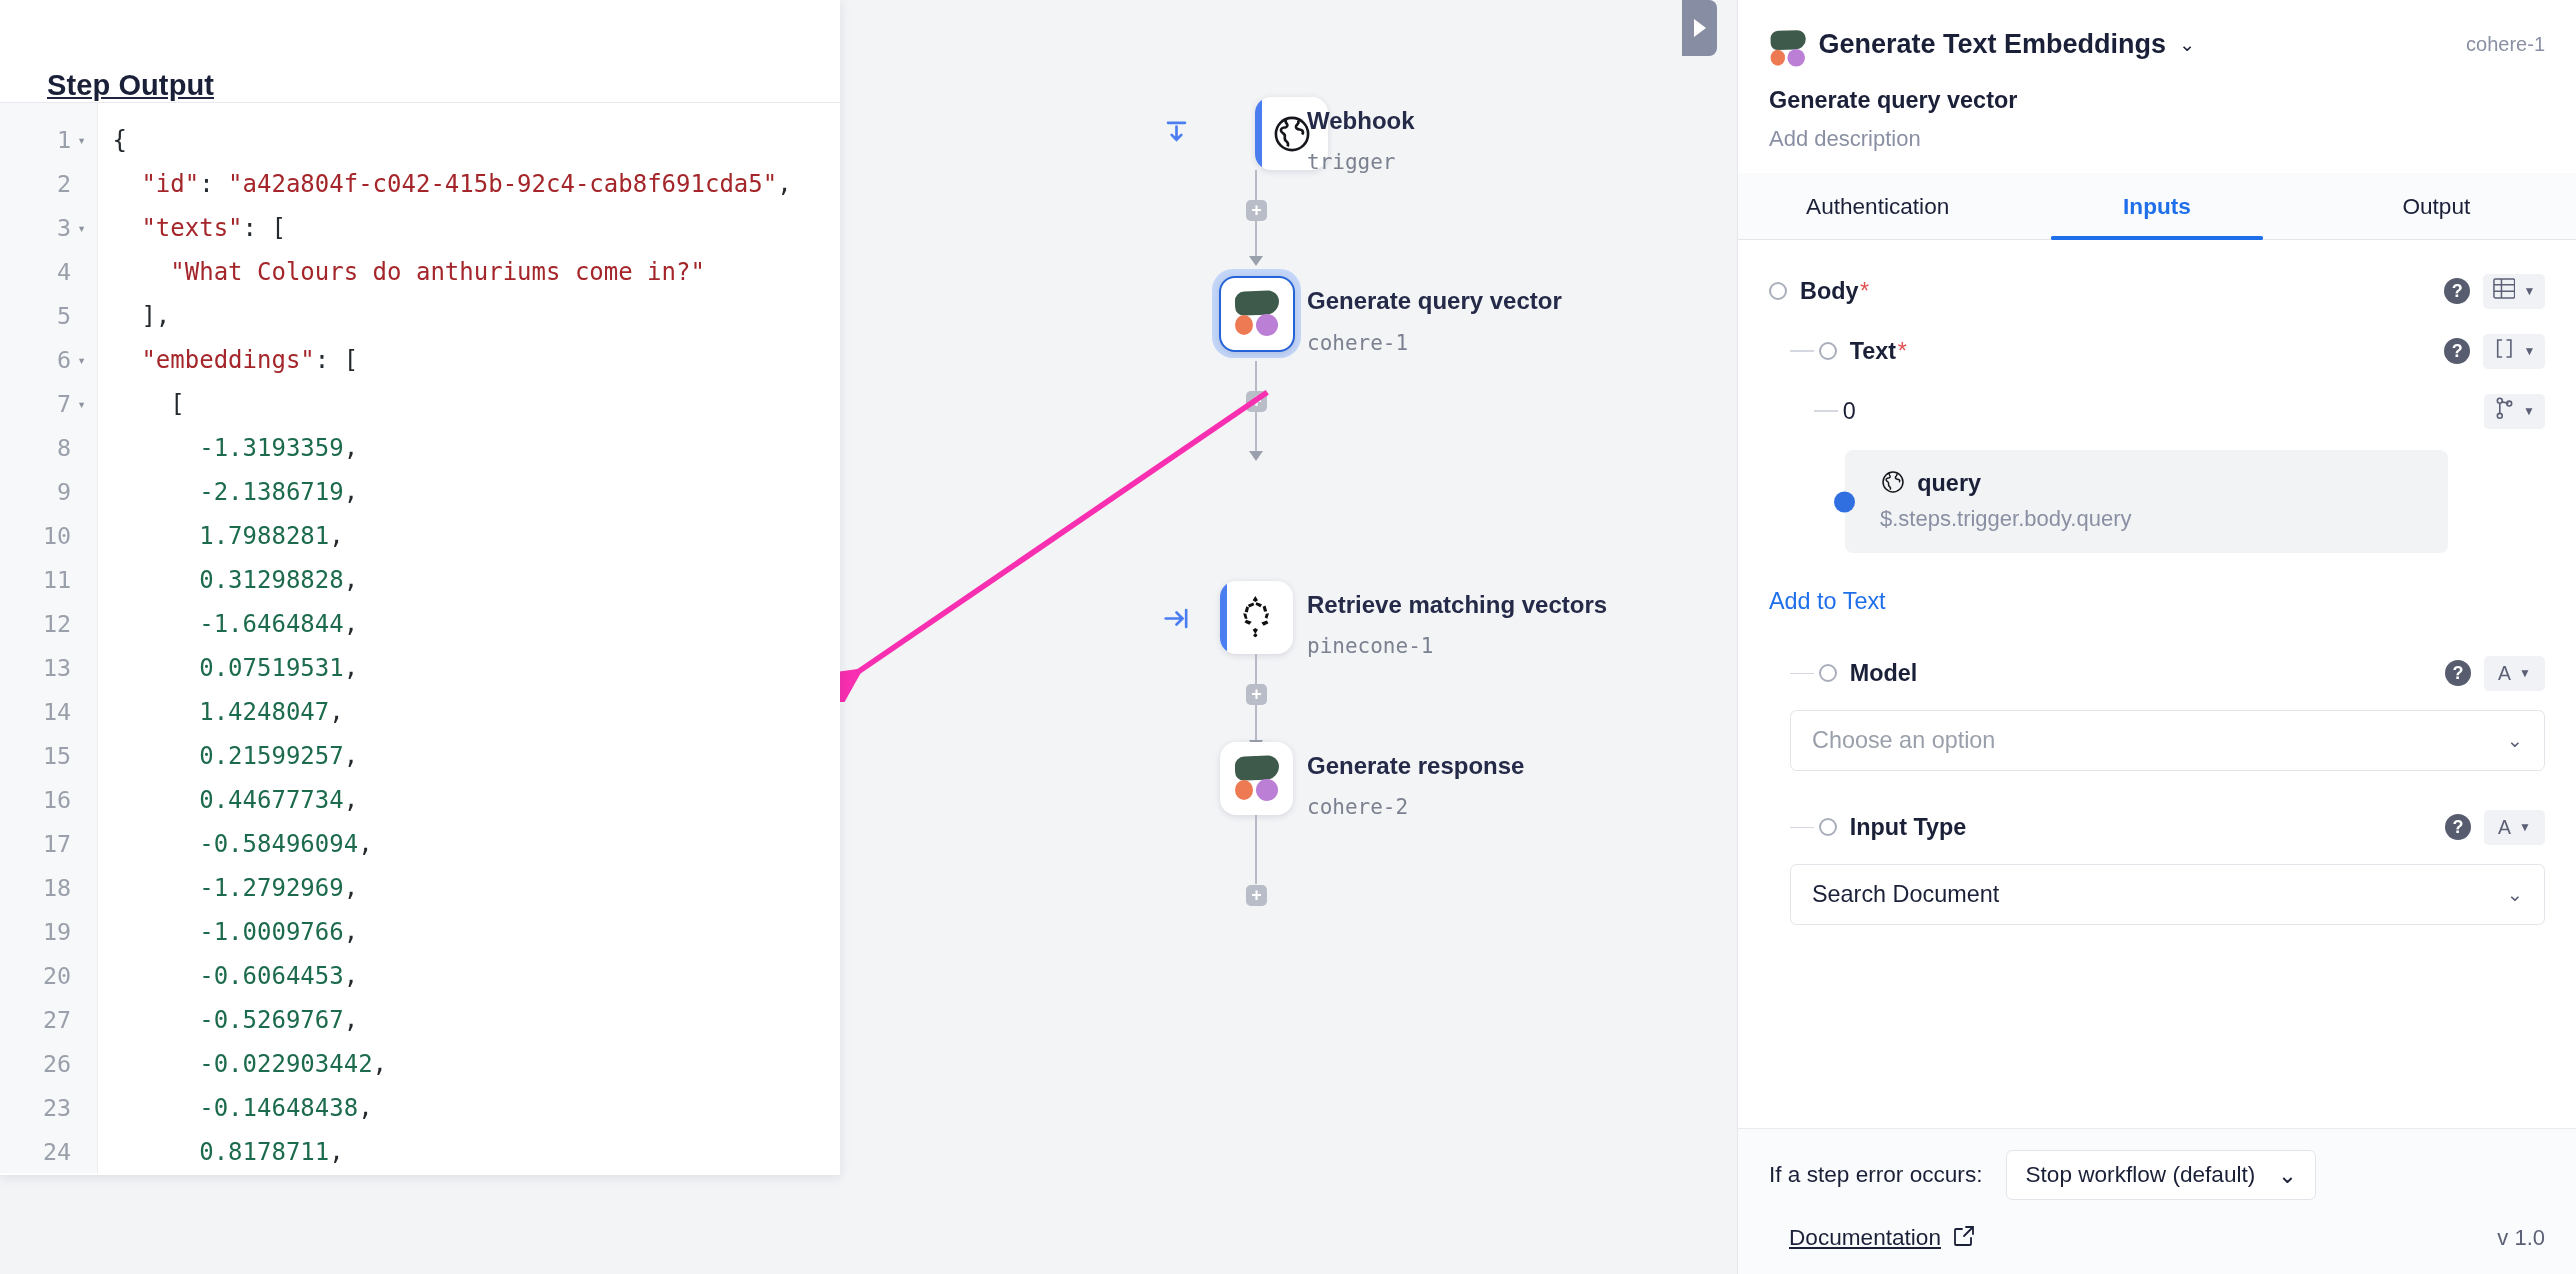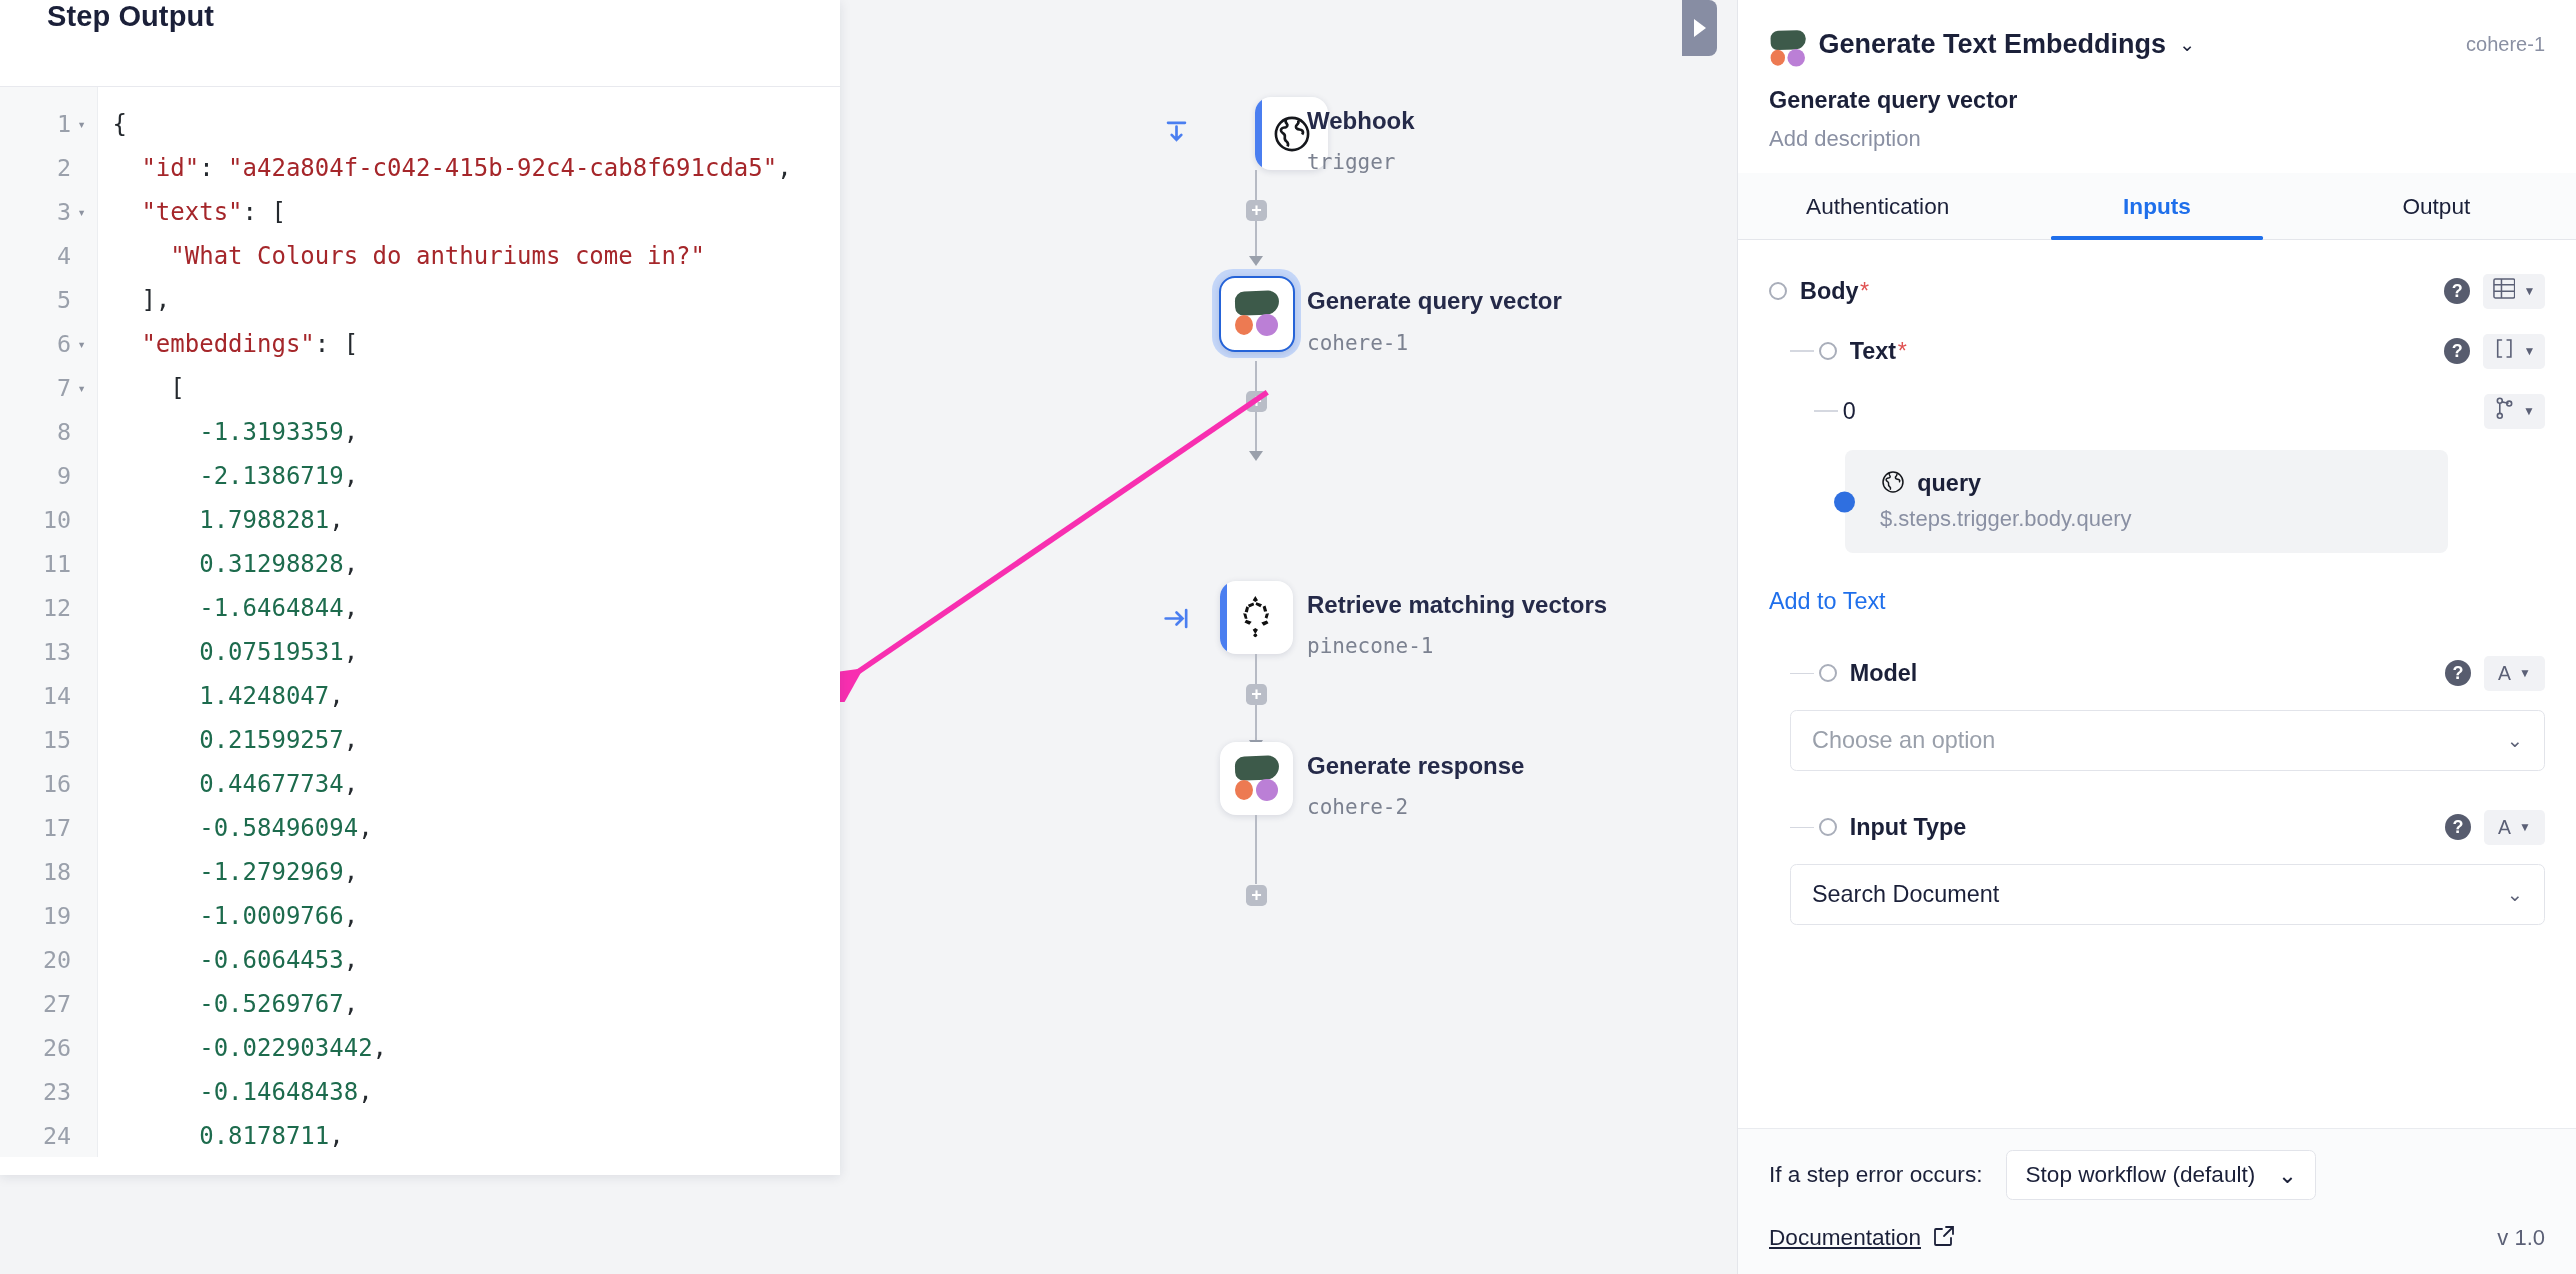--- a/index.html
+++ b/index.html
@@ -15,22 +15,22 @@
   
   .bg-sliver { position:absolute; left:0; top:0; width:8px; height:1175px;
     background: linear-gradient(to right,#d9dbe4,#c9ccd8); }
 
   
   .canvas { position:absolute; left:0; top:0; width:1737px; height:1275px; background:#f3f4f6; }
 
   
   .step-output { position:absolute; left:0; top:0; width:840px; height:1175px;
      background:#ffffff; box-shadow:0 1.6px 11.3px rgba(20,25,60,.10); overflow:hidden; }
-  .so-header { height:87px; display:flex; align-items:flex-start; padding-left:47px;
-     border-bottom:0.8px solid #e8e9ee; background:#fff; }
+  .so-header { height:103px; display:flex; align-items:flex-end; padding-left:47px;
+     border-bottom:0.8px solid #e8e9ee; background:#fff;text-decoration:underline; }
   .so-title { font-size:29px; font-weight:700; color:#1b2039; letter-spacing:0.1px; }
   .so-body { display:flex; height:1070px; background:#fff; }
   .gutter { width:98px; background:#f7f8f9; padding-top:14.5px; flex:0 0 98px;
      border-right:0.8px solid #eceef1; }
   .gline { height:44px; display:flex; align-items:center; justify-content:flex-end;
      padding-right:4.8px; font-family:"DejaVu Sans Mono", monospace; font-size:23.4px; color:#9aa0ab; }
   .gnum { display:inline-block; text-align:right; min-width:37px; }
   .fold { width:21px; display:inline-block; text-align:center; font-size:13.7px; color:#8d93a0; }
   .code { flex:1; padding-top:14.5px; padding-left:14.5px; overflow:hidden; }
   .cline { height:44px; line-height:44px; font-family:"DejaVu Sans Mono", monospace;
@@ -138,21 +138,21 @@
   .select .ph { color:#9aa0ab; }
   .select .chev { margin-left:auto; color:#5b6076; font-size:19.4px; }
 
   .rp-footer { border-top:0.8px solid #e9ebef; background:#fafbfc; padding:21px 31px 24px 31px; }
   .err-row { display:flex; align-items:center; }
   .err-lbl { font-size:22.6px; color:#1b2039; }
   .err-sel { margin-left:24px; height:50px; background:#fff; border:0.8px solid #e2e4ea;
      border-radius:6.5px; display:flex; align-items:center; padding:0 18px; font-size:22.6px;
      color:#1b2039; gap:22.6px; }
   .doc-row { display:flex; align-items:center; margin-top:24px; }
-  .doc-link { font-size:22.6px; color:#1b2039; text-decoration:underline; }
+  .doc-link { font-size:22.6px; color:#1b2039; text-decoration:underline;margin-left:20px; }
   .doc-ext { margin-left:11.3px; }
   .ver { margin-left:auto; font-size:22px; color:#5b6076; }
 
   .globe-icon svg{display:block;}
 </style>
 </head>
 <body>
 
 <div class="root">
 

